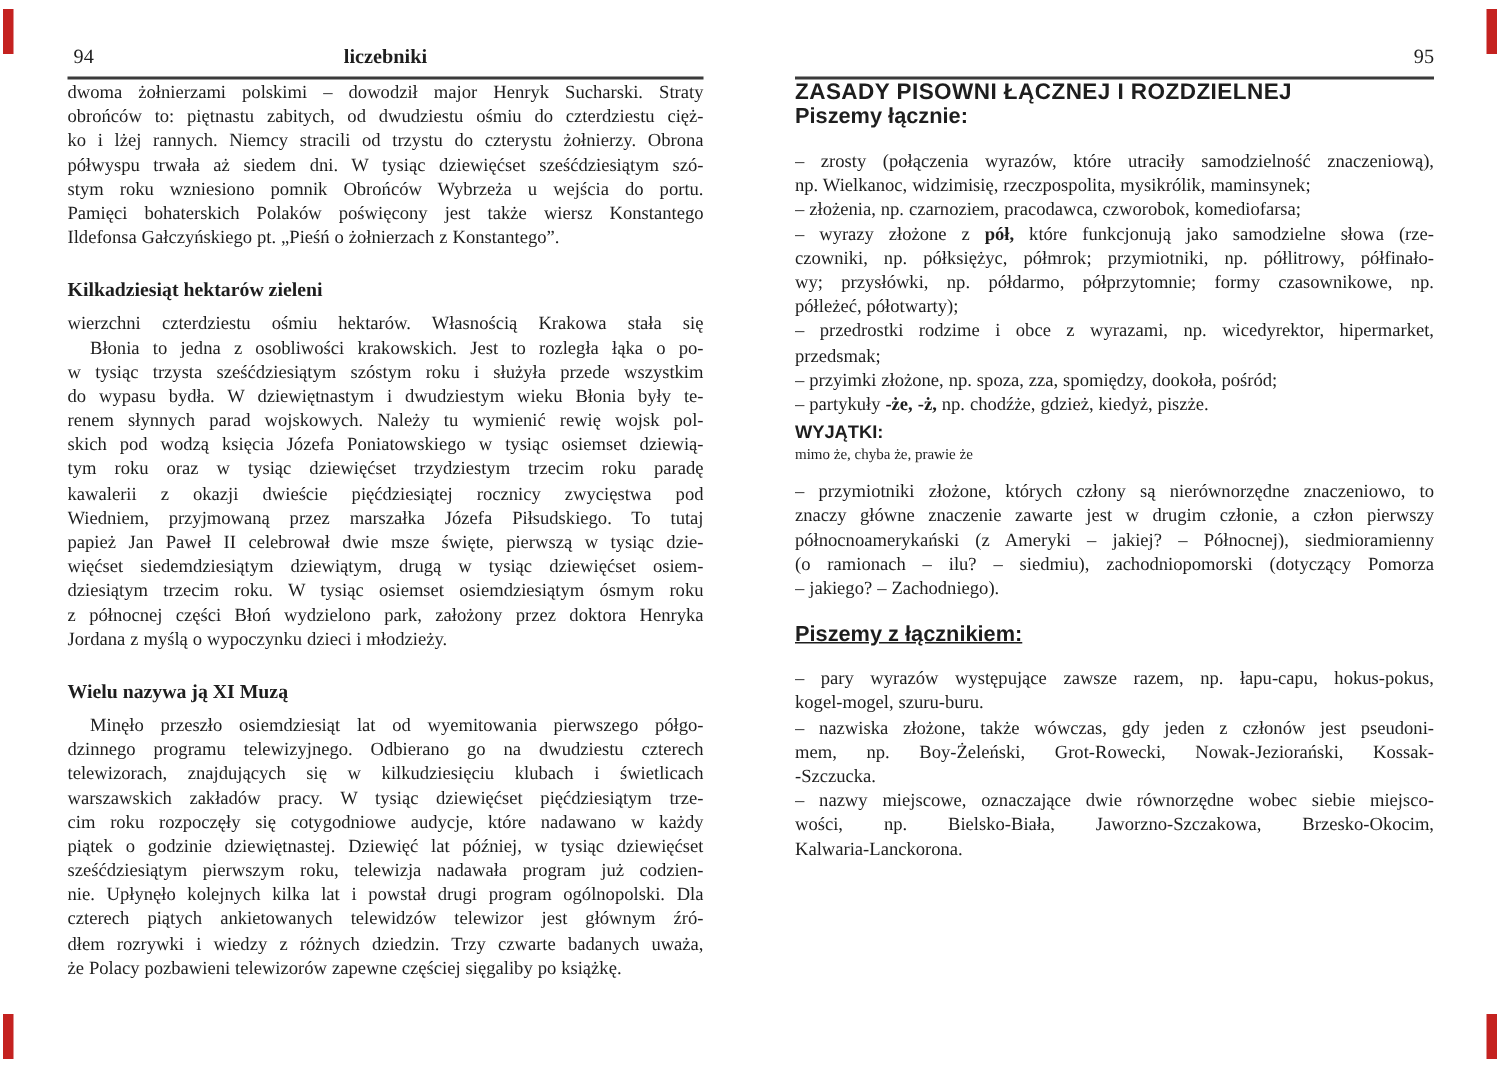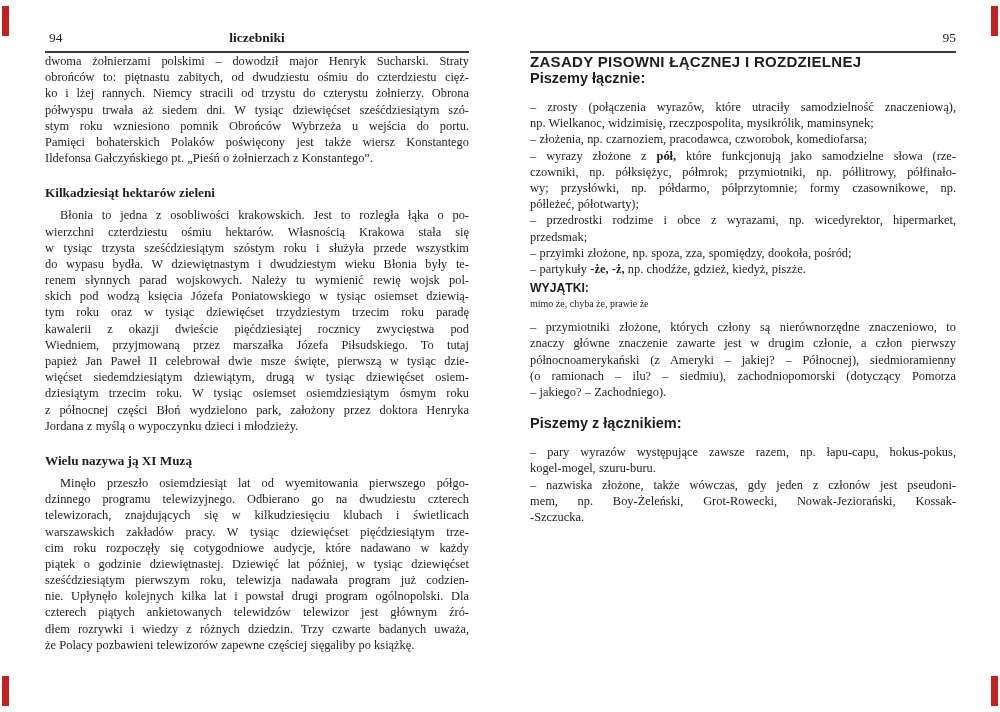--- a/index.html
+++ b/index.html
@@ -33,21 +33,21 @@
     margin-top:19px;margin-bottom:6px;
   }
   .chapter-title{
     font-family:"Liberation Sans", sans-serif;font-weight:bold;
     font-size:15px;letter-spacing:0.3px;line-height:17px;
   }
   .sub-heading{
     font-family:"Liberation Sans", sans-serif;font-weight:bold;
     font-size:14.5px;margin-bottom:12px;line-height:17px;
   }
-  .sub-heading.second{margin-top:15px;}
+  .sub-heading.second{margin-top:15px;text-decoration:underline;}
   .exceptions-label{
     font-family:"Liberation Sans", sans-serif;font-weight:bold;
     font-size:12.2px;margin-top:3px;line-height:16px;
   }
   .exceptions-text{font-size:10px;line-height:16.2px;margin-bottom:7px;}
   .list-item{margin:0;}
   .adjectives{margin-top:7px;}
 
   .edge-mark{position:absolute;width:7px;height:30px;background:#c42220;}
   .edge-mark.tl{left:2px;top:6px;}
@@ -76,22 +76,22 @@
       <div class="line">obrońców to: piętnastu zabitych, od dwudziestu ośmiu do czterdziestu cięż-</div>
       <div class="line">ko i lżej rannych. Niemcy stracili od trzystu do czterystu żołnierzy. Obrona</div>
       <div class="line">półwyspu trwała aż siedem dni. W tysiąc dziewięćset sześćdziesiątym szó-</div>
       <div class="line">stym roku wzniesiono pomnik Obrońców Wybrzeża u wejścia do portu.</div>
       <div class="line">Pamięci bohaterskich Polaków poświęcony jest także wiersz Konstantego</div>
       <div class="line last">Ildefonsa Gałczyńskiego pt. „Pieśń o żołnierzach z Konstantego”.</div>
     </div>
 
   <div class="serif-heading">Kilkadziesiąt hektarów zieleni</div>
   <div>
+      <div class="line">wierzchni czterdziestu ośmiu hektarów. Własnością Krakowa stała się</div>
       <div class="line indent">Błonia to jedna z osobliwości krakowskich. Jest to rozległa łąka o po-</div>
-      <div class="line">wierzchni czterdziestu ośmiu hektarów. Własnością Krakowa stała się</div>
       <div class="line">w tysiąc trzysta sześćdziesiątym szóstym roku i służyła przede wszystkim</div>
       <div class="line">do wypasu bydła. W dziewiętnastym i dwudziestym wieku Błonia były te-</div>
       <div class="line">renem słynnych parad wojskowych. Należy tu wymienić rewię wojsk pol-</div>
       <div class="line">skich pod wodzą księcia Józefa Poniatowskiego w tysiąc osiemset dziewią-</div>
       <div class="line">tym roku oraz w tysiąc dziewięćset trzydziestym trzecim roku paradę</div>
       <div class="line">kawalerii z okazji dwieście pięćdziesiątej rocznicy zwycięstwa pod</div>
       <div class="line">Wiedniem, przyjmowaną przez marszałka Józefa Piłsudskiego. To tutaj</div>
       <div class="line">papież Jan Paweł II celebrował dwie msze święte, pierwszą w tysiąc dzie-</div>
       <div class="line">więćset siedemdziesiątym dziewiątym, drugą w tysiąc dziewięćset osiem-</div>
       <div class="line">dziesiątym trzecim roku. W tysiąc osiemset osiemdziesiątym ósmym roku</div>
@@ -162,13 +162,18 @@
   <div class="sub-heading second">Piszemy z łącznikiem:</div>
   <div class="list-item">
       <div class="line">– pary wyrazów występujące zawsze razem, np. łapu-capu, hokus-pokus,</div>
       <div class="line last">kogel-mogel, szuru-buru.</div>
     </div>
   <div class="list-item">
       <div class="line">– nazwiska złożone, także wówczas, gdy jeden z członów jest pseudoni-</div>
       <div class="line">mem, np. Boy-Żeleński, Grot-Rowecki, Nowak-Jeziorański, Kossak-</div>
       <div class="line last">-Szczucka.</div>
     </div>
+  <div class="list-item">
+      <div class="line">– nazwy miejscowe, oznaczające dwie równorzędne wobec siebie miejsco-</div>
+      <div class="line">wości, np. Bielsko-Biała, Jaworzno-Szczakowa, Brzesko-Okocim,</div>
+      <div class="line last">Kalwaria-Lanckorona.</div>
+    </div>
 </div>
 
 </body></html>

